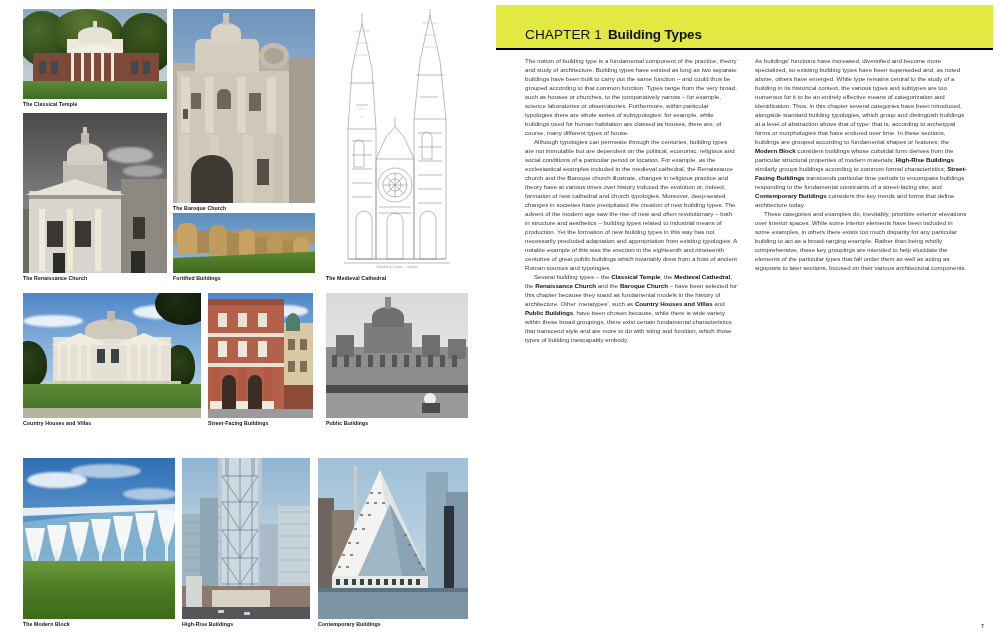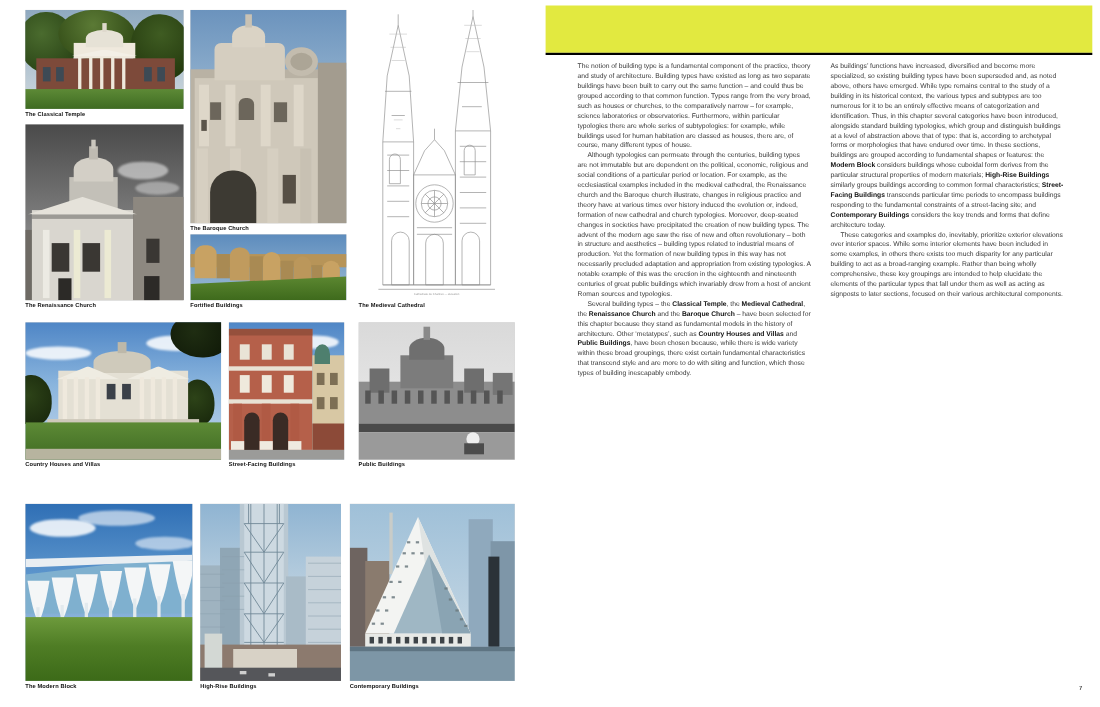--- a/index.html
+++ b/index.html
@@ -449,20 +449,23 @@
       <div class="cap">Contemporary Buildings</div>
     </div>
 
   </div>
 
   <div class="page-right">
 
     <div class="banner"></div>
     <div class="banner-rule"></div>
 
+    <div class="chapter-line">
+      <span class="chapter-word">CHAPTER 1</span><span class="chapter-title">Building Types</span>
+    </div>
 
     <div class="cols">
 
       <div class="col-txt">
         <p>The notion of building type is a fundamental component of the practice, theory and study of architecture. Building types have existed as long as two separate buildings have been built to carry out the same function – and could thus be grouped according to that common function. Types range from the very broad, such as houses or churches, to the comparatively narrow – for example, science laboratories or observatories. Furthermore, within particular typologies there are whole series of subtypologies: for example, while buildings used for human habitation are classed as houses, there are, of course, many different types of house.</p>
         <p>Although typologies can permeate through the centuries, building types are not immutable but are dependent on the political, economic, religious and social conditions of a particular period or location. For example, as the ecclesiastical examples included in the medieval cathedral, the Renaissance church and the Baroque church illustrate, changes in religious practice and theory have at various times over history induced the evolution or, indeed, formation of new cathedral and church typologies. Moreover, deep-seated changes in societies have precipitated the creation of new building types. The advent of the modern age saw the rise of new and often revolutionary – both in structure and aesthetics – building types related to industrial means of production. Yet the formation of new building types in this way has not necessarily precluded adaptation and appropriation from existing typologies. A notable example of this was the erection in the eighteenth and nineteenth centuries of great public buildings which invariably drew from a host of ancient Roman sources and typologies.</p>
         <p><span>Several building types – the </span><b>Classical Temple</b><span>, the </span><b>Medieval Cathedral</b><span>, the </span><b>Renaissance Church</b><span> and the </span><b>Baroque Church</b><span> – have been selected for this chapter because they stand as fundamental models in the history of architecture. Other ‘metatypes’, such as </span><b>Country Houses and Villas</b><span> and </span><b>Public Buildings</b><span>, have been chosen because, while there is wide variety within these broad groupings, there exist certain fundamental characteristics that transcend style and are more to do with siting and function, which those types of building inescapably embody.</span></p>
       </div>
 
       <div class="col-txt">

